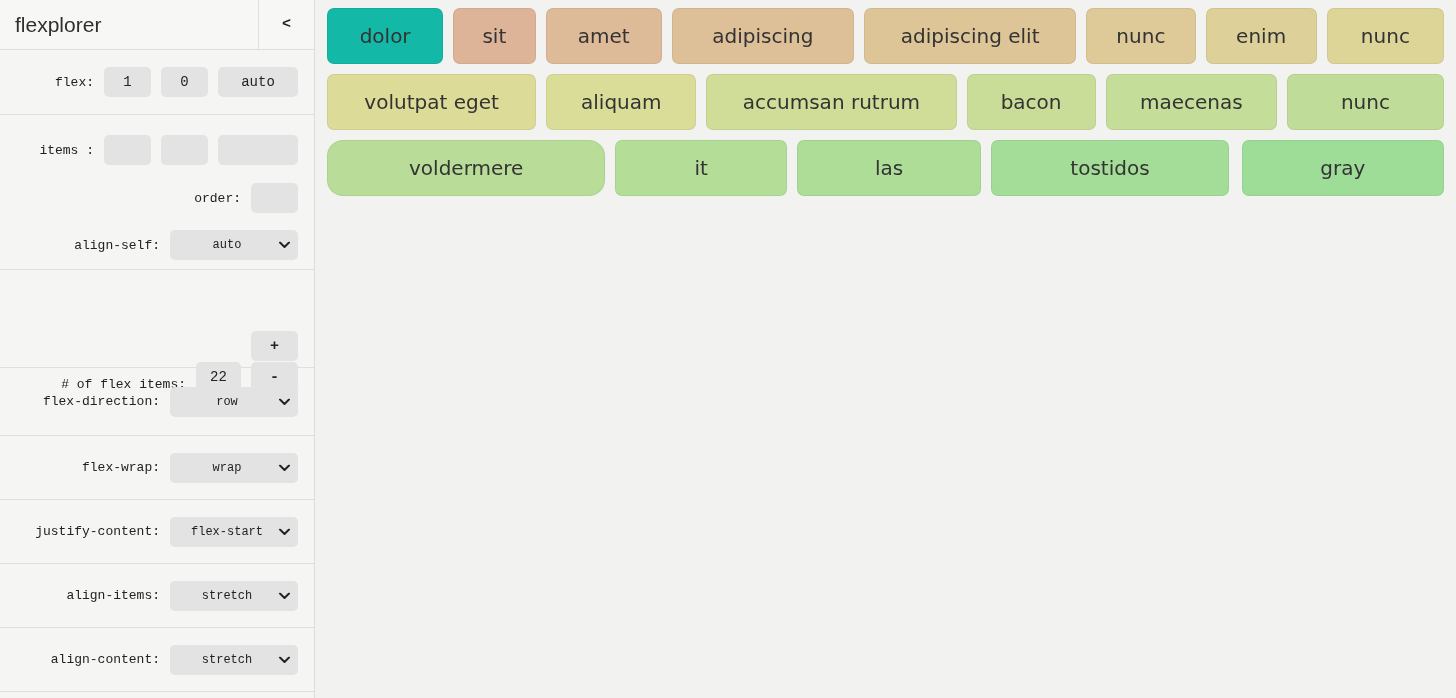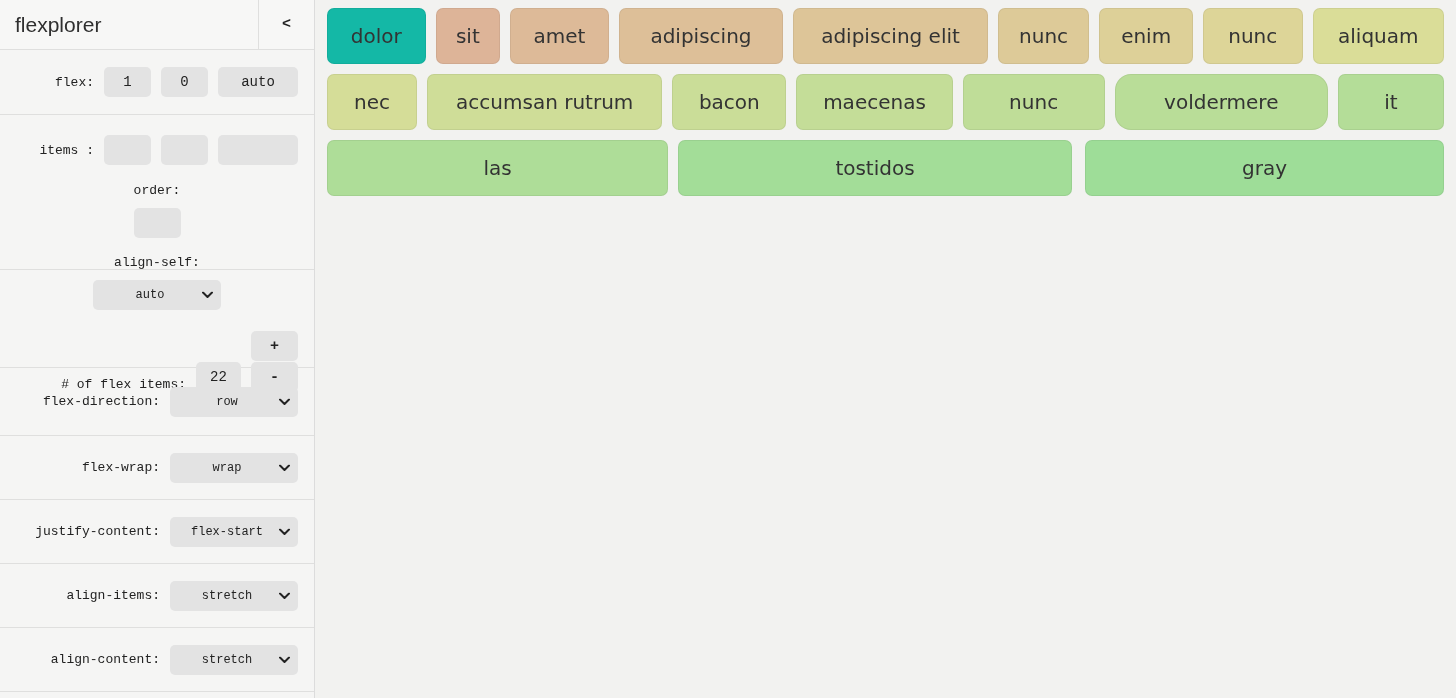--- a/index.html
+++ b/index.html
@@ -41,21 +41,21 @@
   .sec-count     { height:98px;  padding-top:25px; }
   .sec-direction { height:68px;  display:flex; align-items:center; }
   .sec-64        { height:64px;  display:flex; align-items:center; }
   .sec-rest      { flex:1; }
 
   .row {
     width:100%;
     display:flex; align-items:center; justify-content:flex-end;
     gap:10px; padding-right:16px;padding-left:16px;
   }
-  .sec-item .row + .row { margin-top:18px;flex-direction:column; }
+  .sec-item .row + .row { margin-top:18px; }
   .row-count { align-items:flex-end;margin-top:36px; }
 
   label {
     font-family:"Liberation Mono","DejaVu Sans Mono",monospace;
     font-size:13px; color:#222; white-space:pre;
   }
   .inp {
     height:30px; border:0; border-radius:5px; background:#e3e3e3;
     font-family:"Liberation Mono","DejaVu Sans Mono",monospace;
     font-size:14px; color:#222; text-align:center; outline:none;
@@ -249,22 +249,22 @@
   <main class="content">
     <div class="flex-container" id="flex-container">
         <div class="flex-item" style="background: #14b8a6; flex: 1 0 95px;">dolor</div>
         <div class="flex-item" style="background: rgb(221, 180, 152); flex: 1 0 61px;">sit</div>
         <div class="flex-item" style="background: rgb(221, 186, 152); flex: 1 0 95px;">amet</div>
         <div class="flex-item" style="background: rgb(221, 191, 152); flex: 1 0 161px;">adipiscing</div>
         <div class="flex-item" style="background: rgb(221, 197, 152); flex: 1 0 191px;">adipiscing elit</div>
         <div class="flex-item" style="background: rgb(221, 202, 152); flex: 1 0 88px;">nunc</div>
         <div class="flex-item" style="background: rgb(221, 208, 152); flex: 1 0 90px;">enim</div>
         <div class="flex-item" style="background: rgb(221, 213, 152); flex: 1 0 96px;">nunc</div>
+        <div class="flex-item" style="background: rgb(221, 219, 152); flex: 1 0 187px;">volutpat eget</div>
         <div class="flex-item" style="background: rgb(218, 221, 152); flex: 1 0 128px;">aliquam</div>
-        <div class="flex-item" style="background: rgb(213, 221, 152); flex: 1 0 83px;">nec</div>
         <div class="flex-item" style="background: rgb(207, 221, 152); flex: 1 0 228px;">accumsan rutrum</div>
         <div class="flex-item" style="background: rgb(202, 221, 152); flex: 1 0 107px;">bacon</div>
         <div class="flex-item" style="background: rgb(196, 221, 152); flex: 1 0 149px;">maecenas</div>
         <div class="flex-item" style="background: rgb(191, 221, 152); flex: 1 0 135px;">nunc</div>
         <div class="flex-item" style="background: rgb(185, 221, 152); flex: 1 0 206px; border-radius: 16px;">voldermere</div>
         <div class="flex-item" style="background: rgb(180, 221, 152); flex: 1 0 99px; text-align: right;">it</div>
         <div class="flex-item" style="background: rgb(174, 221, 152); flex: 1 0 112px;">las</div>
         <div class="flex-item" style="background: rgb(163, 221, 152); flex: 1 0 165px;">tostidos</div>
         <div class="flex-item" style="background: rgb(158, 221, 152); flex: 1 0 130px; margin-left: 8px;">gray</div>
       </div>

